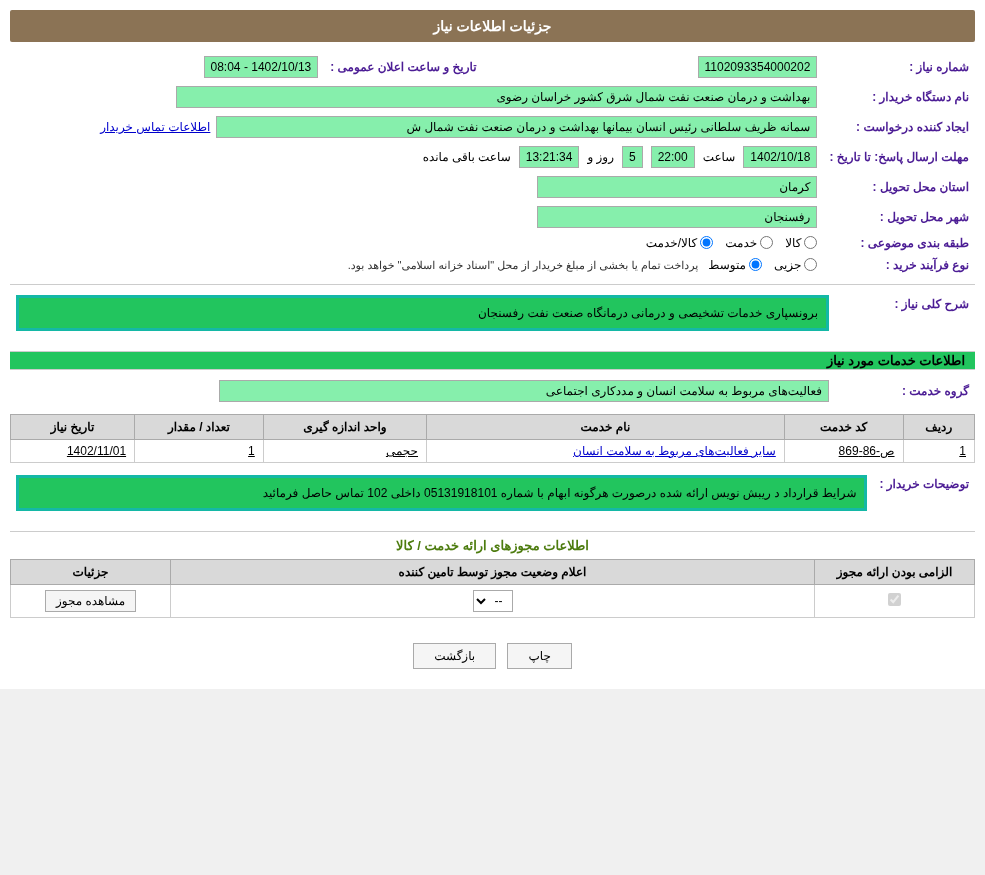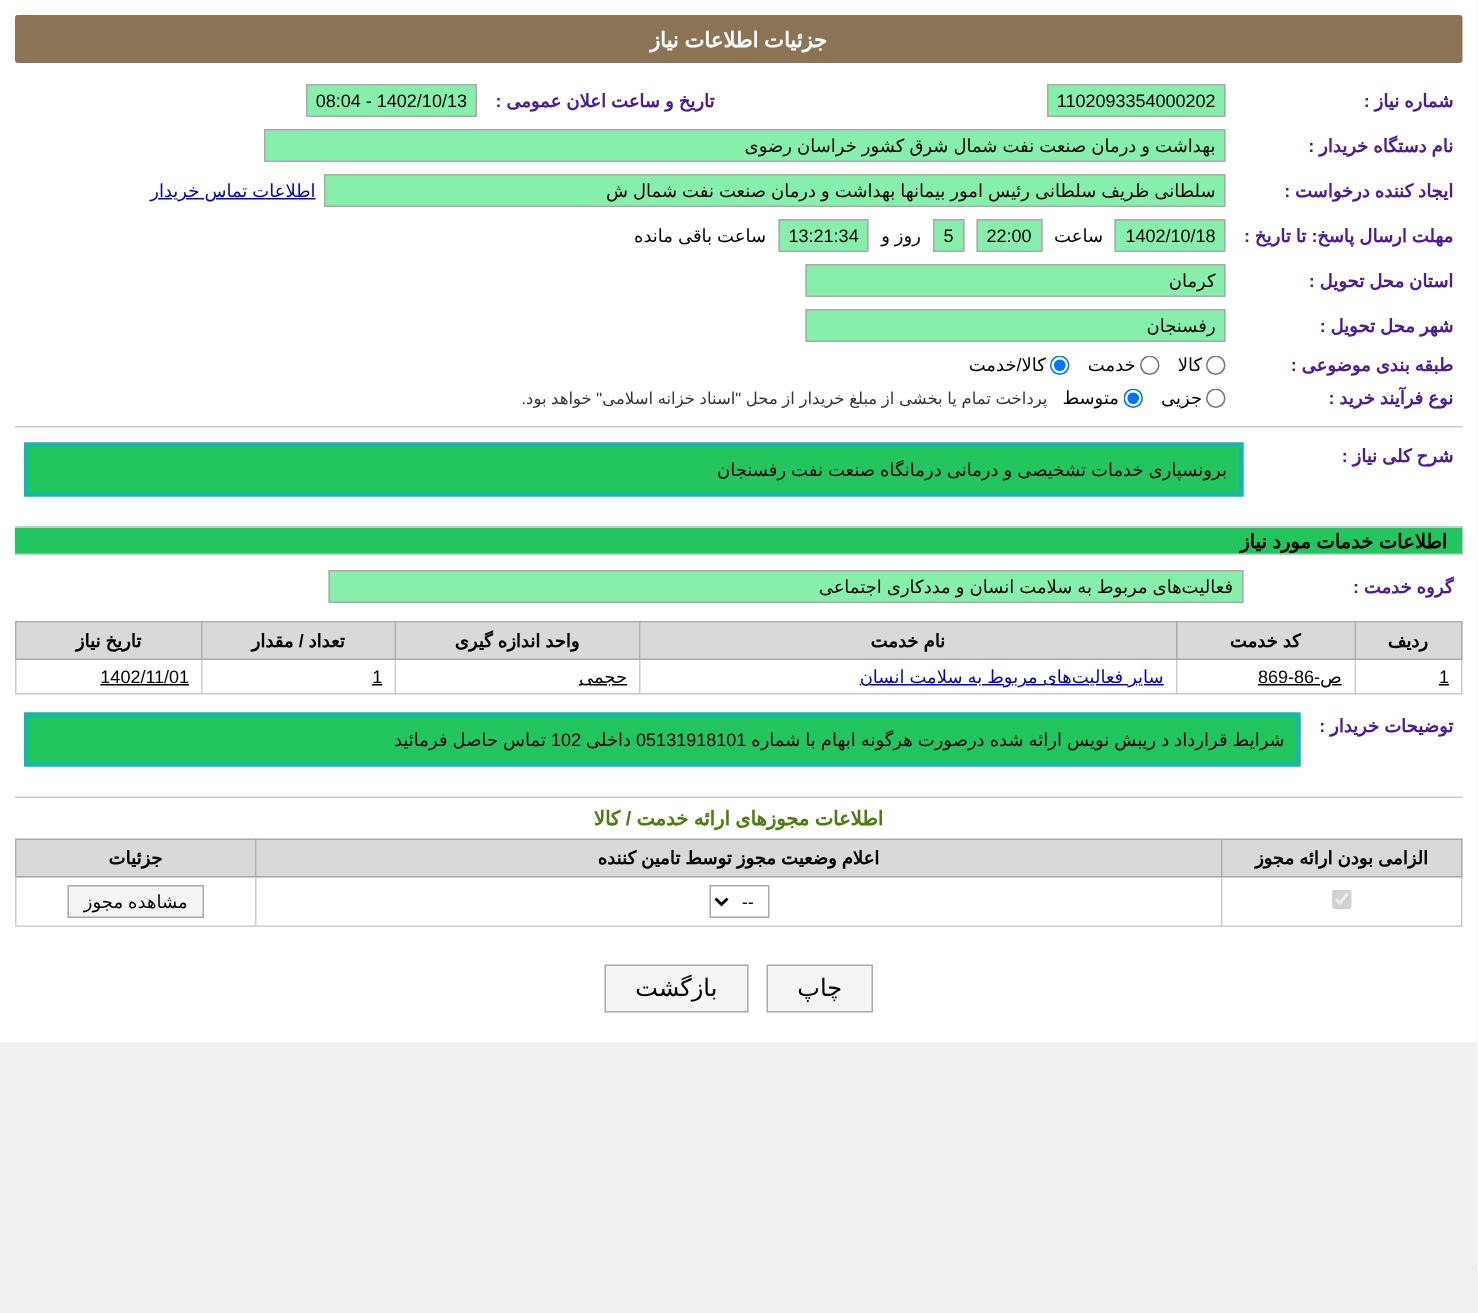--- a/index.html
+++ b/index.html
@@ -93,36 +93,36 @@
       align-items: center;
       gap: 6px;
     }
     .radio-group {
       display: flex;
       align-items: center;
       gap: 12px;
     }
     .radio-item {
       display: flex;
-      align-items: flex-end;
+      align-items: flex-start;
       gap: 3px;
     }
     .divider {
       border: none;
       border-top: 1px solid #ccc;
       margin: 6px 0;
     }
     .bottom-buttons {
       text-align: center;
       margin-top: 15px;
       padding: 10px;
     }
     .btn {
       padding: 5px 20px;
-      font-size: 16px;
+      font-size: 12px;
       font-family: Tahoma, Arial, sans-serif;
       cursor: pointer;
       border: 1px solid #aaa;
       background: #f5f5f5;
       margin: 0 4px;
     }
     .permissions-table {
       width: 100%;
       border-collapse: collapse;
       font-size: 12px;
@@ -185,21 +185,21 @@
       <td class="label-cell">نام دستگاه خریدار :</td>
       <td colspan="3" class="value-cell">
         <span class="input-box" style="width:80%;text-align:right;">بهداشت و درمان صنعت نفت شمال شرق کشور   خراسان رضوی</span>
       </td>
     </tr>
 
     <tr>
       <td class="label-cell">ایجاد کننده درخواست :</td>
       <td colspan="3" class="value-cell">
         <div class="row-flex" style="justify-content: flex-start;">
-          <span class="input-box" style="width:75%;">سلطانی ظریف سلطانی رئیس امور بیمانها بهداشت و درمان صنعت نفت شمال ش</span>
+          <span class="input-box" style="width:75%;">سمانه ظریف سلطانی رئیس انسان بیمانها بهداشت و درمان صنعت نفت شمال ش</span>
           <span class="blue-link">اطلاعات تماس خریدار</span>
         </div>
       </td>
     </tr>
 
     <tr>
       <td class="label-cell">مهلت ارسال پاسخ: تا تاریخ :</td>
       <td colspan="3" class="value-cell">
         <div class="row-flex" style="justify-content: flex-start; flex-wrap: wrap; gap: 8px;">
           <span class="input-box">1402/10/18</span>

